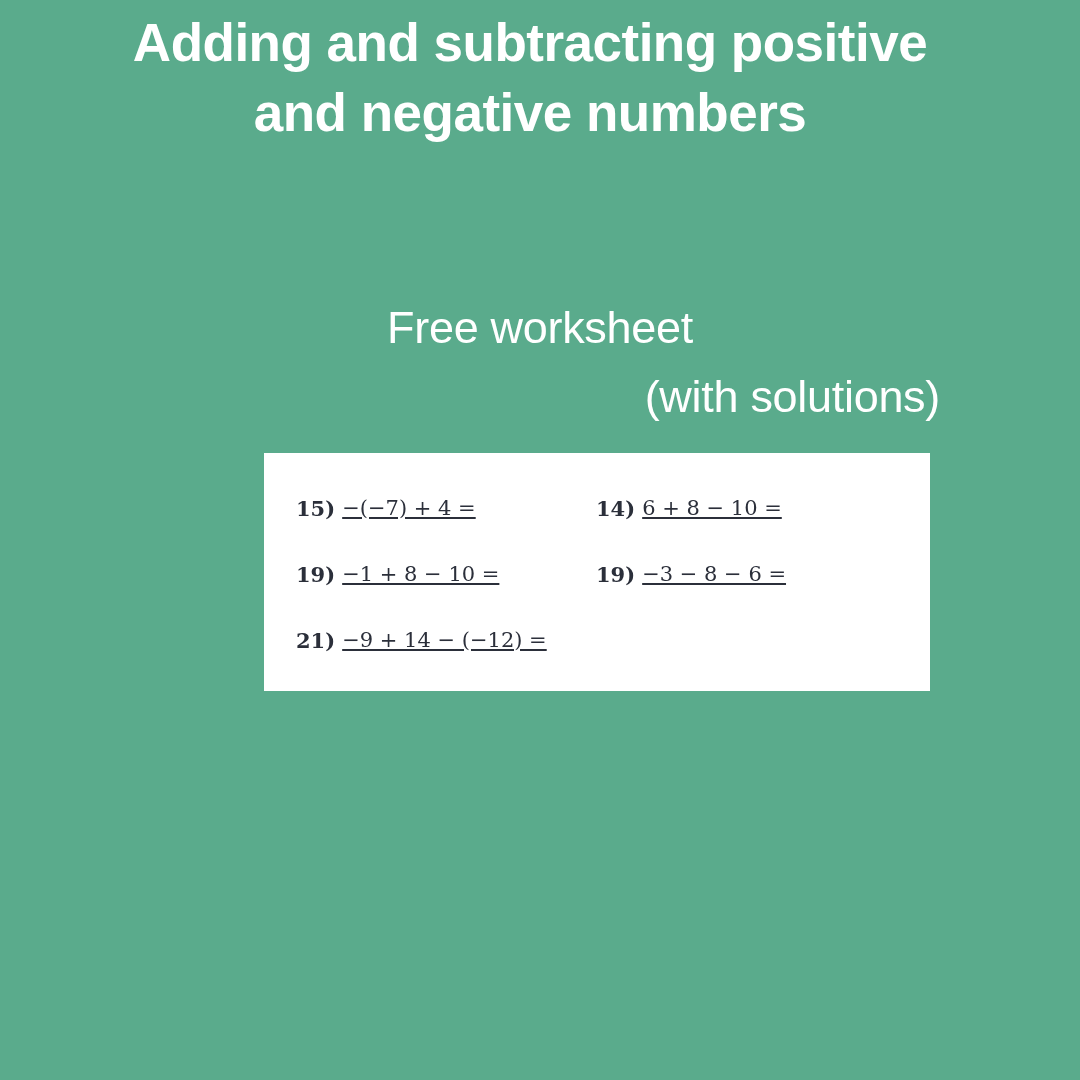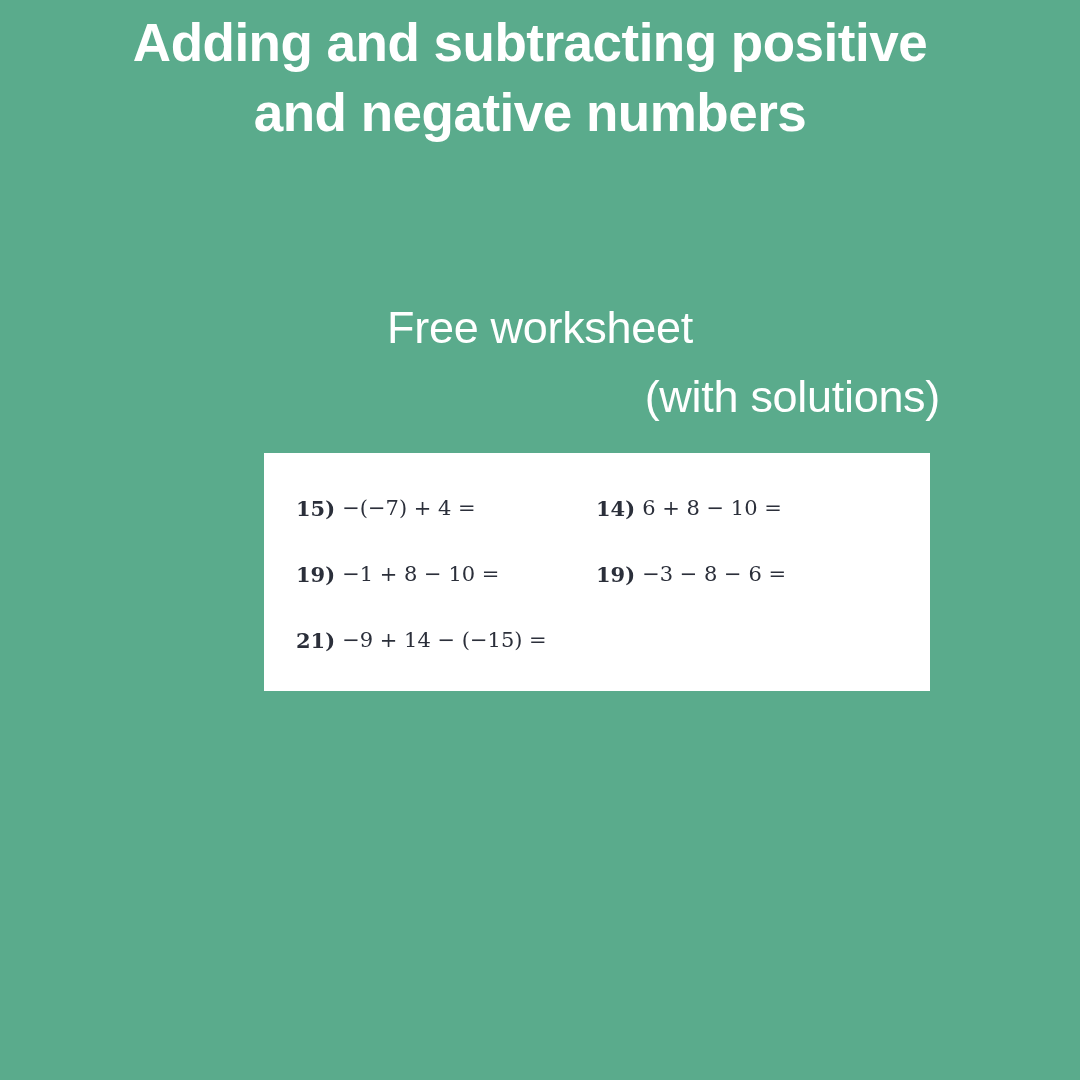--- a/index.html
+++ b/index.html
@@ -72,20 +72,21 @@
     display: flex;
     align-items: center;
     line-height: 1;
   }
   .prob .num {
     font-weight: 700;
     margin-right: 7px;
   }
   .prob .expr {
     font-weight: 400;
+    text-decoration: underline;
   }
 </style>
 </head>
 <body>
 
 <div class="page">
 
   <div class="title">Adding and subtracting positive and negative numbers</div>
 
   <div class="subtitle">
@@ -113,20 +114,20 @@
       </div>
 
       <div class="prob">
         <span class="num">19)</span>
         <span class="expr">−3 − 8 − 6 =</span>
       </div>
 
 
       <div class="prob">
         <span class="num">21)</span>
-        <span class="expr">−9 + 14 − (−15) =</span>
+        <span class="expr">−9 + 14 − (−12) =</span>
       </div>
 
 
     </div>
   </div>
 
 </div>
 
 </body></html>

